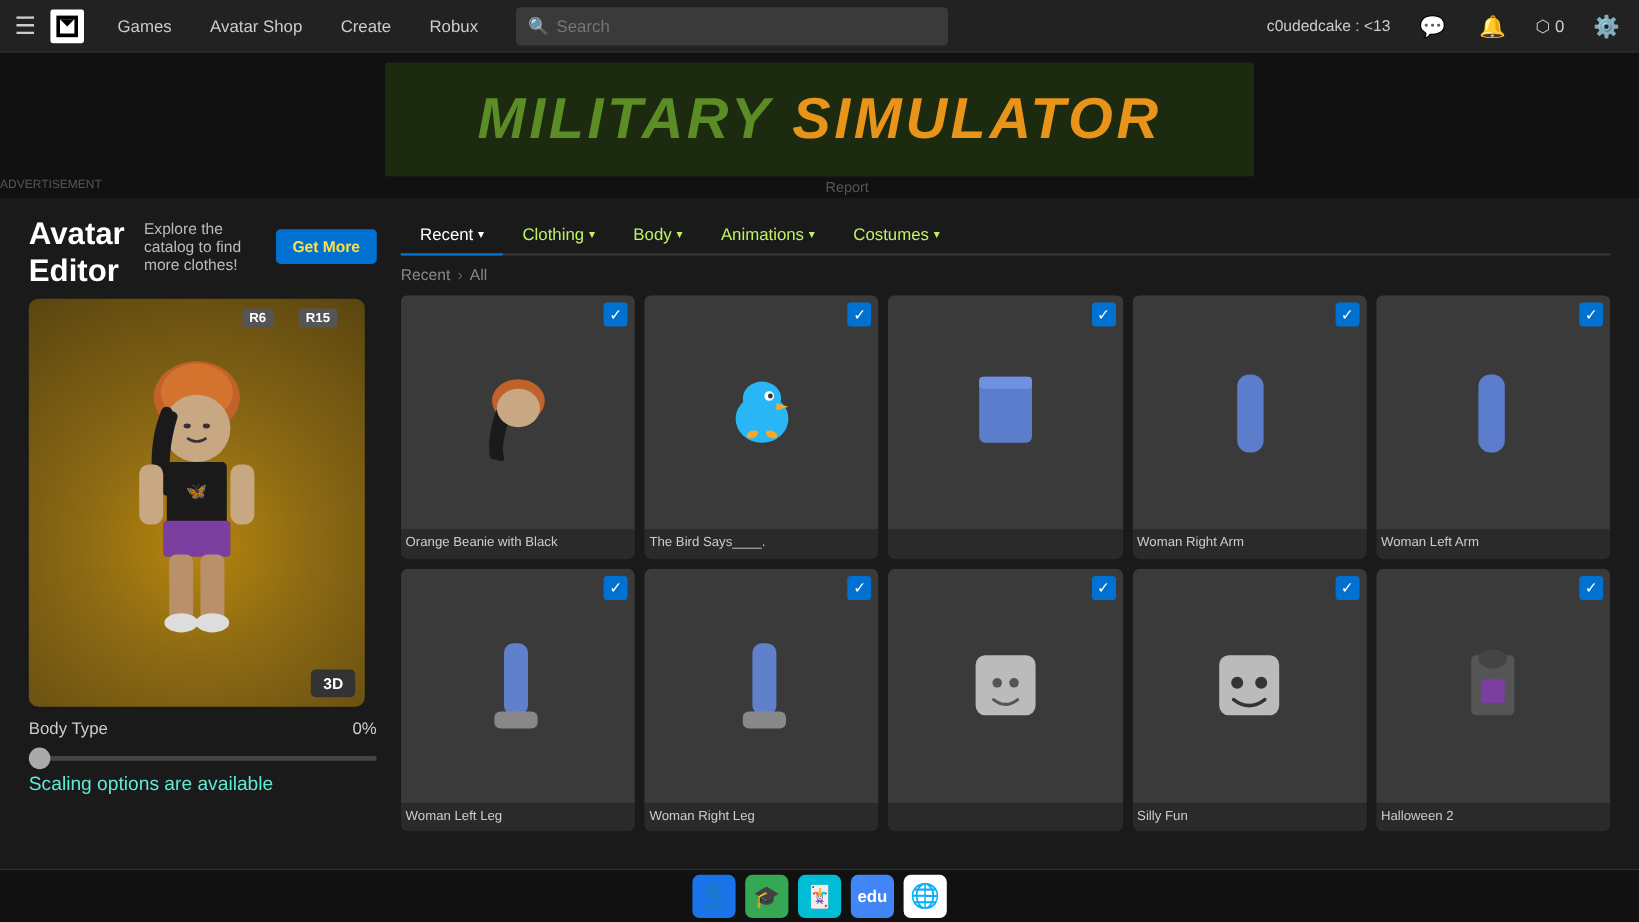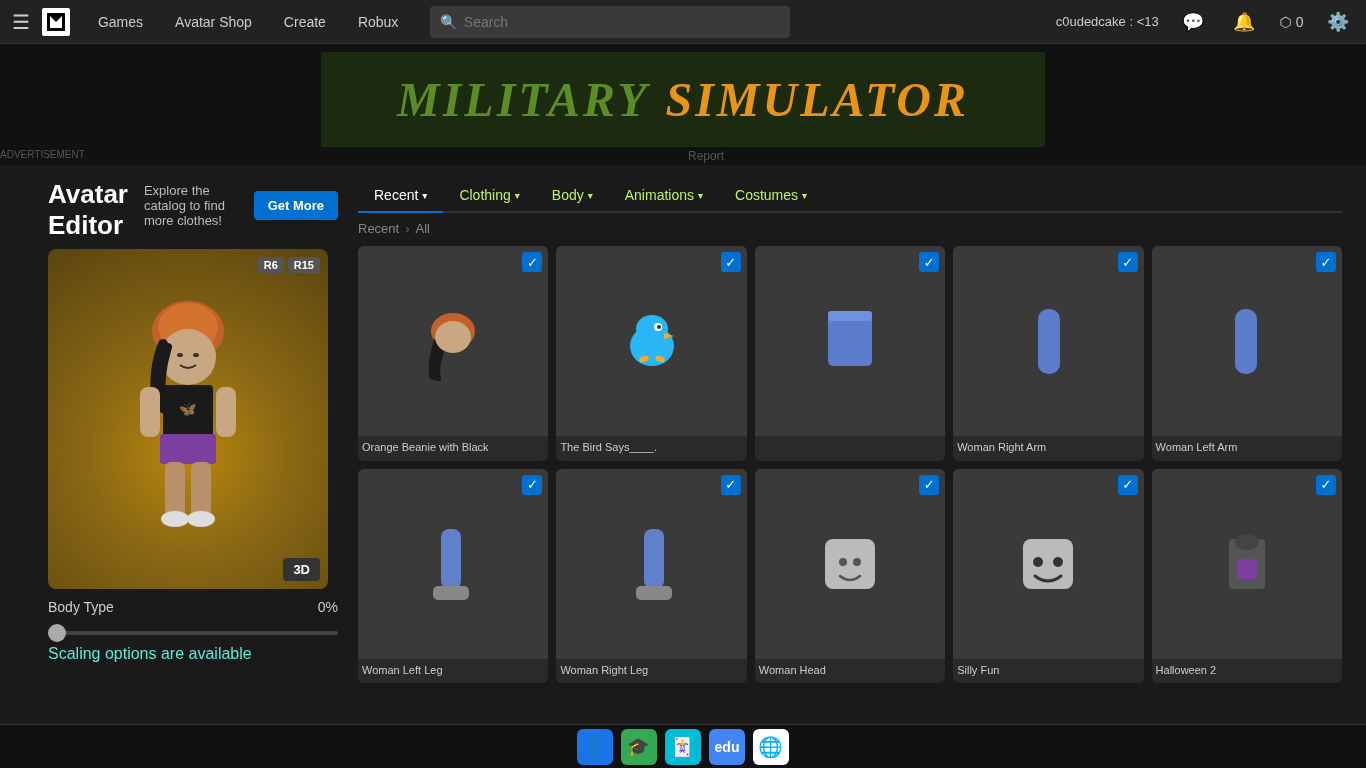--- a/index.html
+++ b/index.html
@@ -25,21 +25,21 @@
     .nav-user { color: #ccc; font-size: 13px; }
     .nav-icon-btn { color: #ccc; font-size: 18px; cursor: pointer; padding: 4px; }
     .nav-robux { display: flex; align-items: center; gap: 4px; color: #ccc; font-size: 14px; }
 
     
     .avatar-preview {
       width: 280px; height: 340px; background: radial-gradient(circle at 50% 60%, #b8860b 0%, #8b6914 40%, #5a4510 100%);
       border-radius: 8px; position: relative; overflow: hidden;
       display: flex; align-items: center; justify-content: center;
     }
-    .avatar-badges { position: absolute; top: 8px; right: 8px; display: flex; gap: 4px; align-items: center; }
+    .avatar-badges { position: absolute; top: 8px; right: 23px; display: flex; gap: 21px; align-items: center; }
     .badge-r6 { background: #555; color: #fff; font-size: 11px; font-weight: bold; padding: 2px 6px; border-radius: 3px; }
     .badge-r15 { background: #555; color: #fff; font-size: 11px; font-weight: bold; padding: 2px 6px; border-radius: 3px; }
     .btn-3d { position: absolute; bottom: 8px; right: 8px; background: #333; color: #fff; border: none; border-radius: 4px; padding: 4px 10px; font-size: 13px; font-weight: bold; cursor: pointer; }
 
     
     .body-type-section { margin-top: 12px; }
     .body-type-header { display: flex; justify-content: space-between; font-size: 14px; color: #ccc; margin-bottom: 6px; }
     .slider { width: 100%; -webkit-appearance: none; height: 4px; background: #444; border-radius: 2px; outline: none; }
     .slider::-webkit-slider-thumb { -webkit-appearance: none; width: 18px; height: 18px; border-radius: 50%; background: #aaa; cursor: pointer; }
     .scaling-note { font-size: 16px; color: #5eead4; margin-top: 6px; }
@@ -82,21 +82,21 @@
     }
     .taskbar-icon { width: 36px; height: 36px; border-radius: 6px; overflow: hidden; cursor: pointer; }
 
     .ad-wrapper {
       background: #111; padding: 8px 0 0;
     }
     .ad-inner {
       width: 724px; height: 95px; margin: 0 auto;
       background: #1c2a10;
       display: flex; flex-direction: column; align-items: center; justify-content: center;
-      position: relative; overflow: hidden; border-radius: 2px; font-family: Liberation Serif, serif;
+      position: relative; overflow: hidden; border-radius: 2px;
     }
     .ad-mil { font-size: 48px; font-weight: 900; font-style: italic; color: #5c8c25; letter-spacing: 3px; line-height: 1; text-transform: uppercase; }
     .ad-sim { font-size: 48px; font-weight: 900; font-style: italic; color: #e8941a; letter-spacing: 3px; line-height: 1; text-transform: uppercase; }
     .ad-bot-row { display: flex; justify-content: space-between; width: 724px; padding: 2px 0; }
     .ad-advertisement { font-size: 10px; color: #555; }
     .ad-report-link { font-size: 12px; color: #555; cursor: pointer; }
 
     
     .avatar-svg-area { width: 100%; height: 100%; display: flex; align-items: center; justify-content: center; }
   </style>
@@ -140,26 +140,26 @@
     </div>
   </div>
   <div class="ad-bot-row">
     <span class="ad-advertisement">ADVERTISEMENT</span>
     <span class="ad-report-link">Report</span>
   </div>
 </div>
 
 <div style="display:flex; padding: 14px 24px 0; gap: 20px; height: calc(768px - 44px - 108px - 44px);">
 
-  <div style="width:290px; flex-shrink:0;margin-left:24px;">
+  <div style="width:290px; flex-shrink:0;">
     <div style="display:flex; justify-content:space-between; align-items:flex-start; margin-bottom: 8px;">
       <h1 style="font-size:26px; font-weight:bold; color:#fff;">Avatar Editor</h1>
       <div style="display:flex; align-items:center; gap:12px; margin-top:4px;">
         <span style="font-size:13px; color:#bbb;">Explore the catalog to find more clothes!</span>
-        <button style="background:#0070d1; color:#ffffff; border:none; border-radius:4px; padding:7px 14px; font-size:13px; cursor:pointer; font-weight:bold; white-space:nowrap;">Get More</button>
+        <button style="background:#0070d1; color:#fde047; border:none; border-radius:4px; padding:7px 14px; font-size:13px; cursor:pointer; font-weight:bold; white-space:nowrap;">Get More</button>
       </div>
     </div>
 
     <div class="avatar-preview">
       <div class="avatar-badges">
         <span class="badge-r6">R6</span>
         <span class="badge-r15">R15</span>
       </div>
 
       <div class="avatar-svg-area">
@@ -315,21 +315,20 @@
         <div class="item-card">
     <div class="item-img">
       <svg width="80" height="80" viewBox="0 0 80 80">
               <rect x="15" y="15" width="50" height="50" rx="8" fill="#bbb"></rect>
               <ellipse cx="33" cy="38" rx="4" ry="4" fill="#555"></ellipse>
               <ellipse cx="47" cy="38" rx="4" ry="4" fill="#555"></ellipse>
               <path d="M30 52 Q40 60 50 52" stroke="#555" stroke-width="2.5" fill="none" stroke-linecap="round"></path>
             </svg>
       <div class="item-check">✓</div>
     </div>
-    <div class="item-label">Woman Head</div>
   </div>
         <div class="item-card">
     <div class="item-img">
       <svg width="80" height="80" viewBox="0 0 80 80">
               <rect x="15" y="15" width="50" height="50" rx="8" fill="#bbb"></rect>
               <ellipse cx="30" cy="38" rx="5" ry="5" fill="#333"></ellipse>
               <ellipse cx="50" cy="38" rx="5" ry="5" fill="#333"></ellipse>
               <path d="M27 52 Q40 62 53 52" stroke="#333" stroke-width="3" fill="none" stroke-linecap="round"></path>
             </svg>
       <div class="item-check">✓</div>

